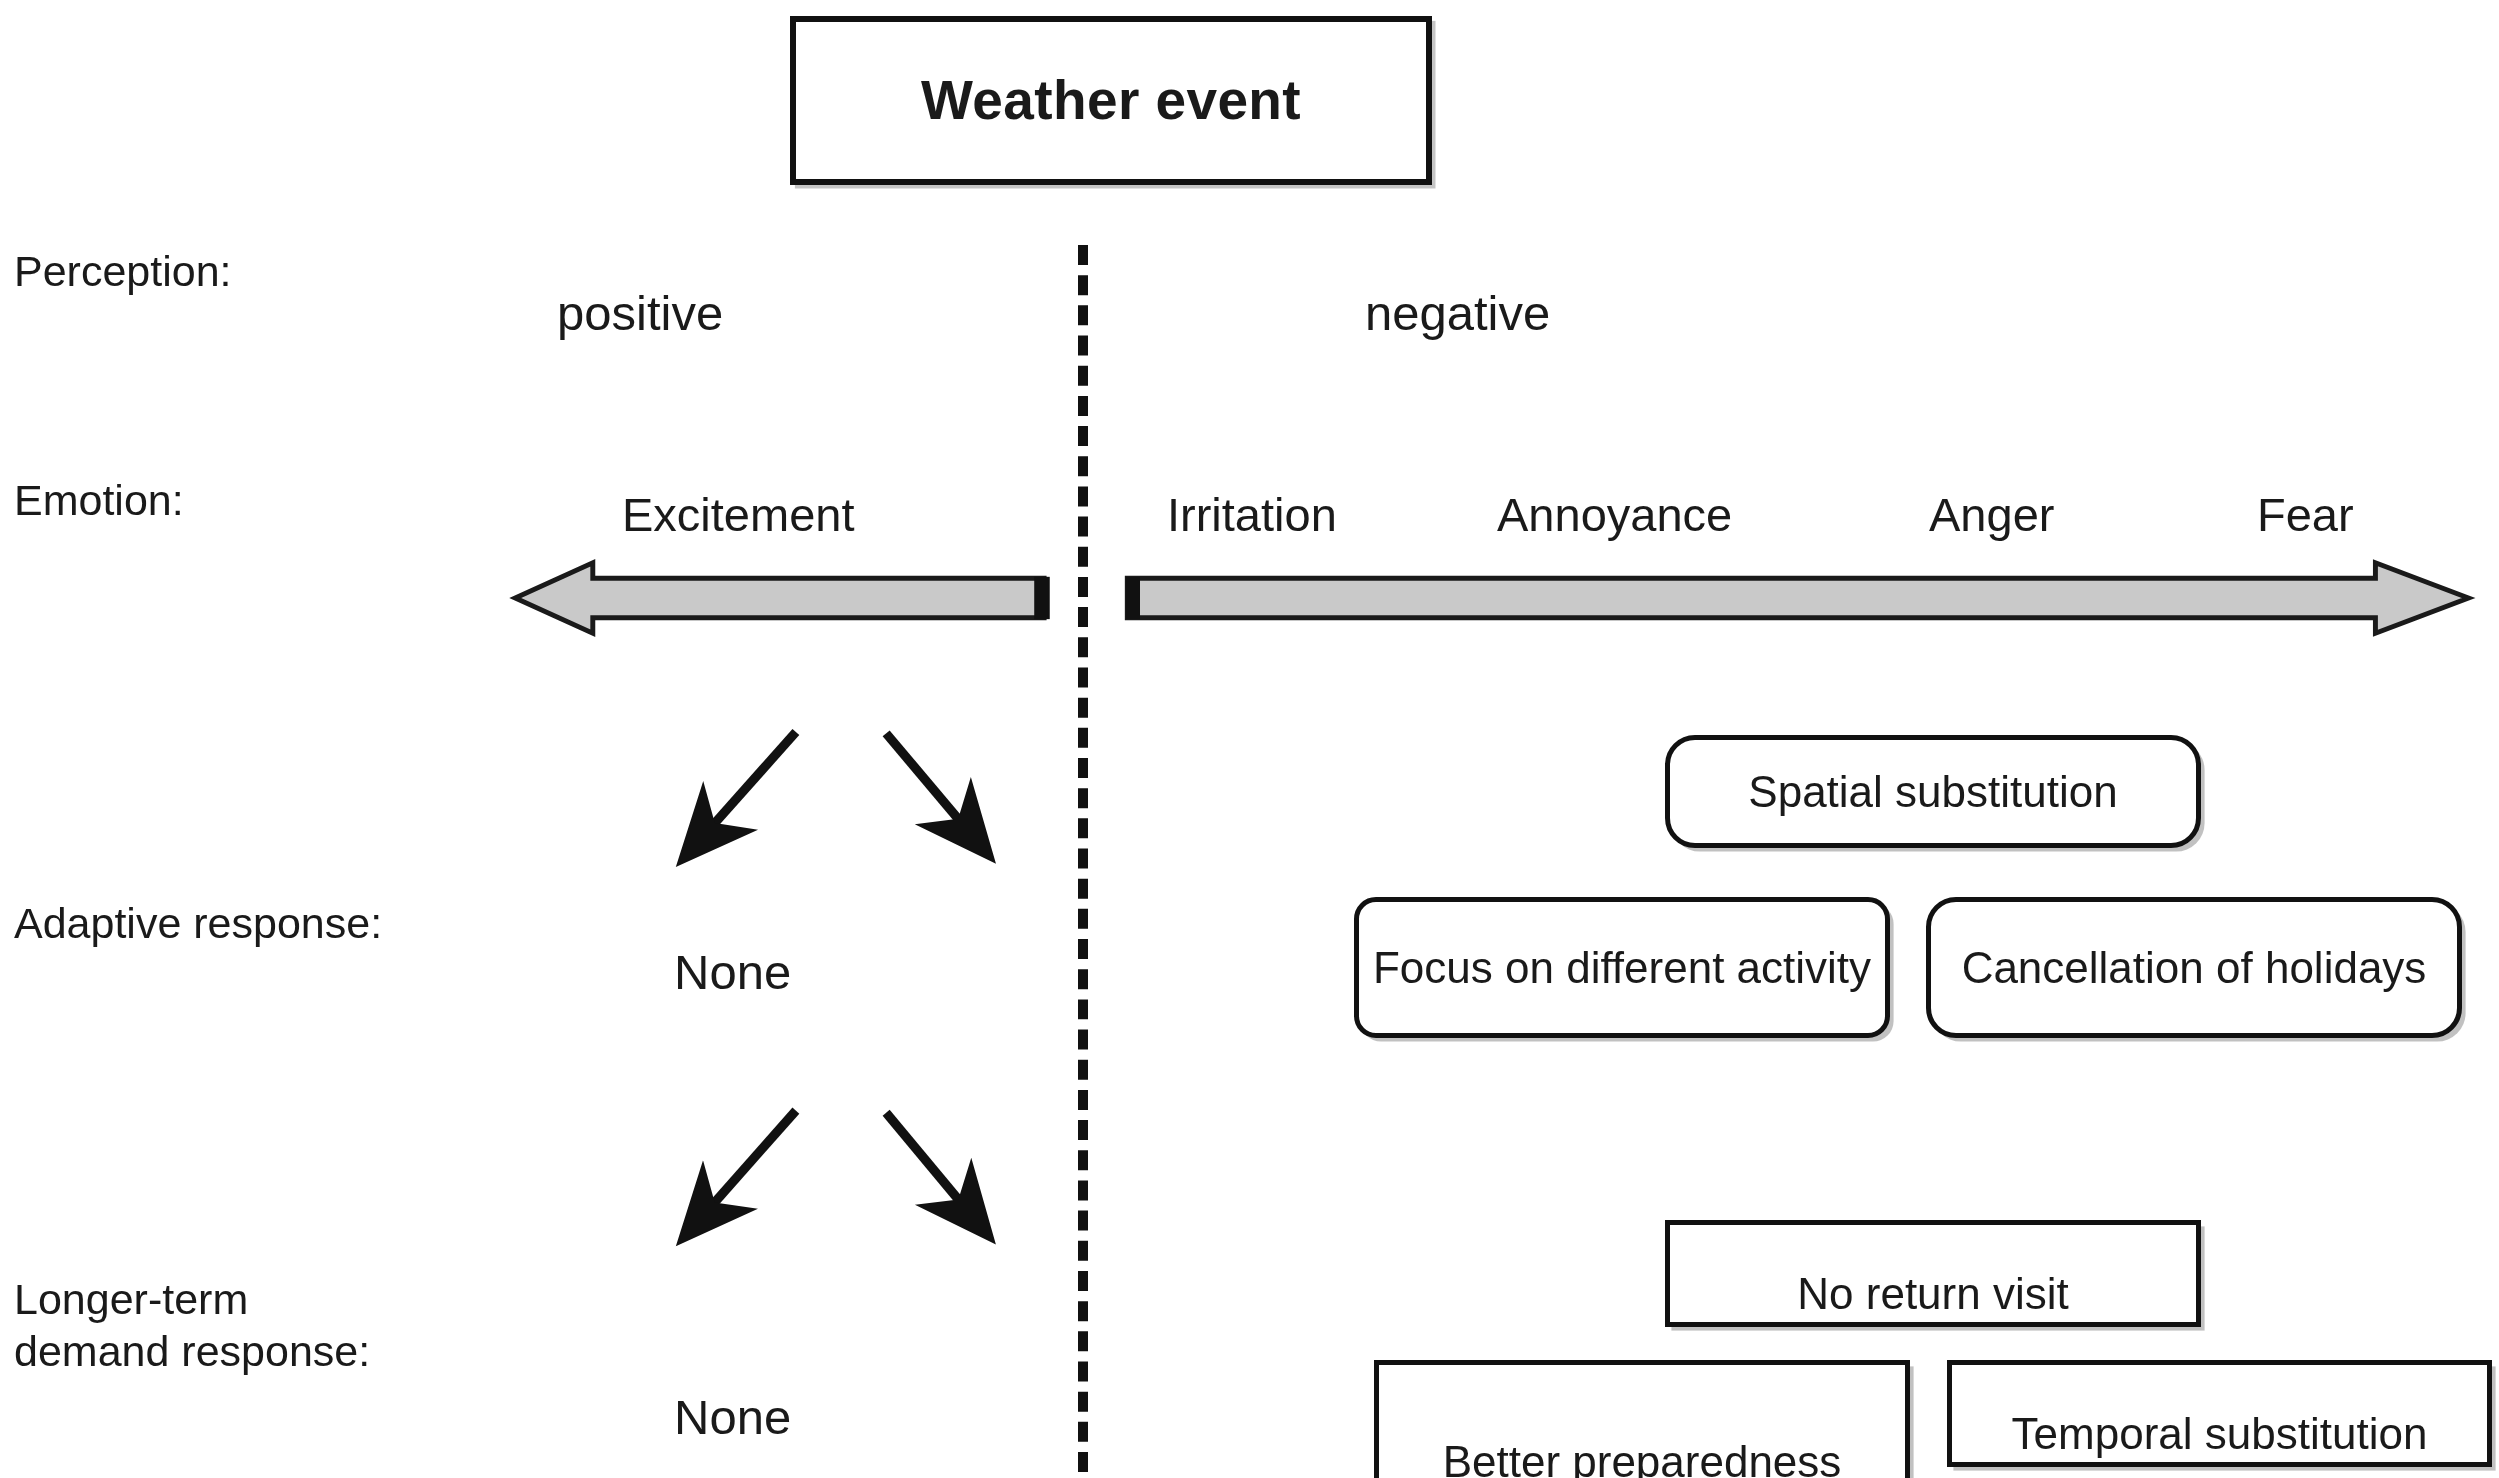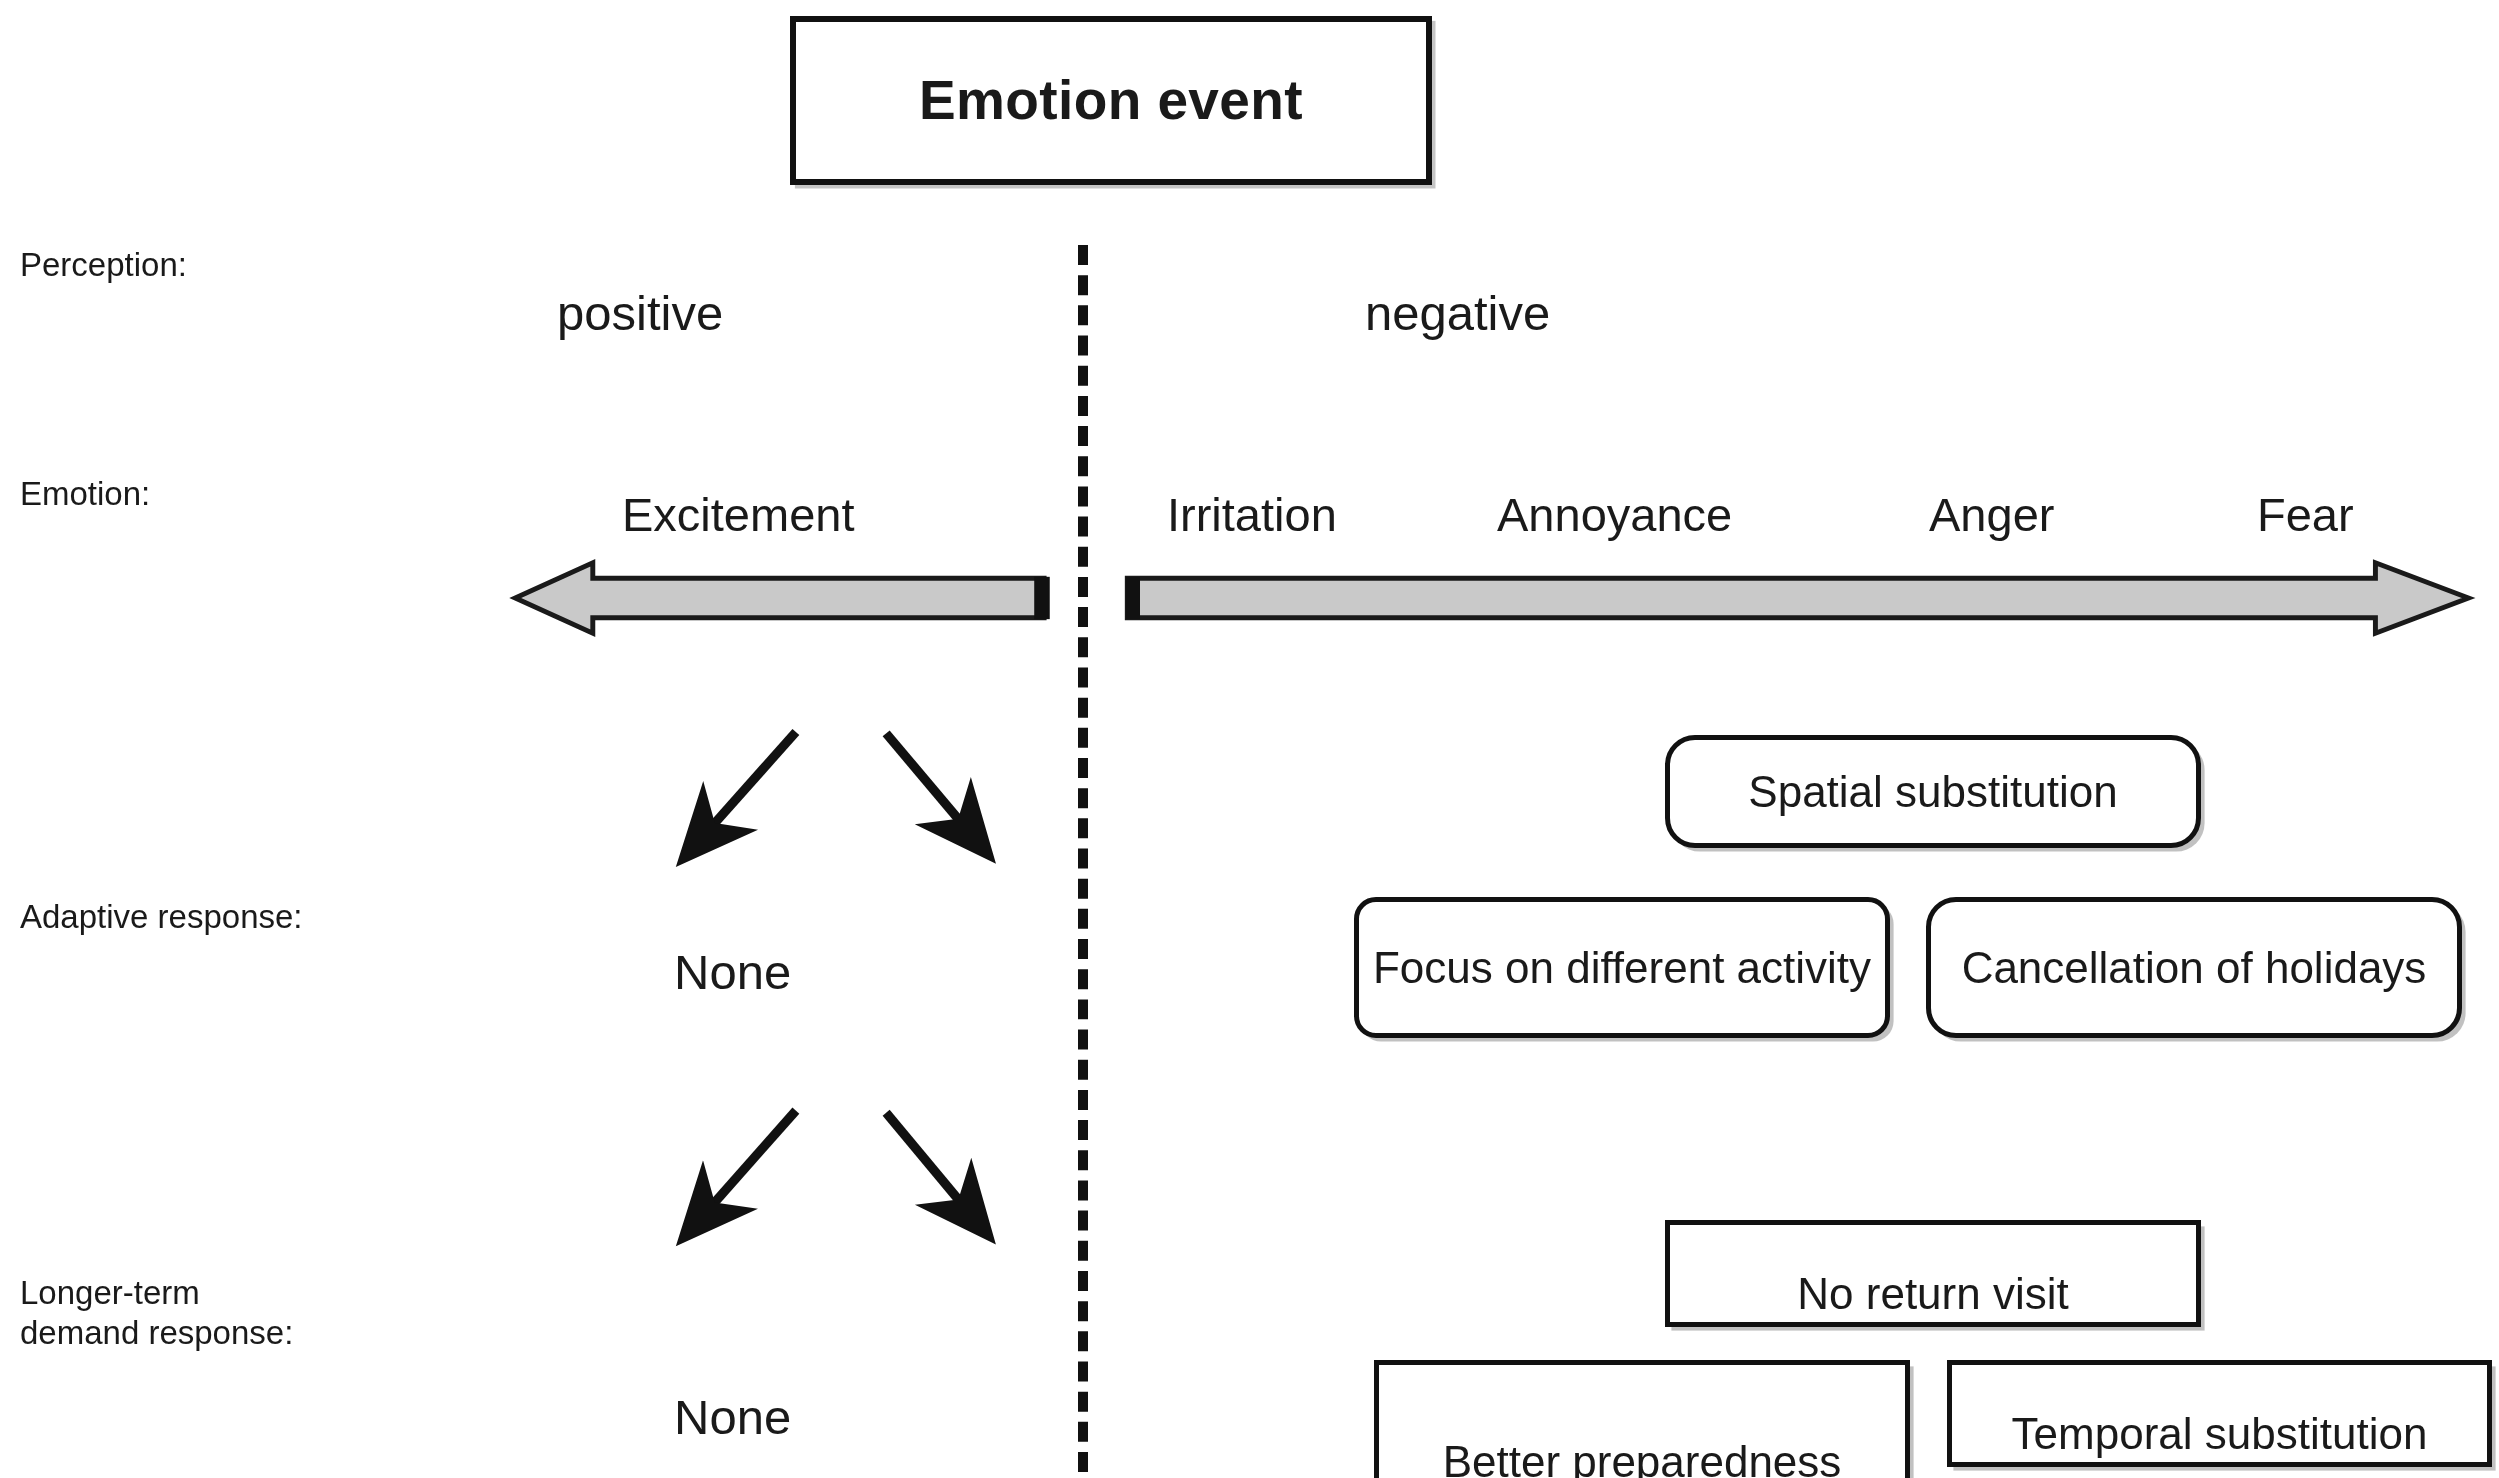--- a/index.html
+++ b/index.html
@@ -35,24 +35,24 @@
     box-shadow: 4.2px 4.2px 0 -0.7px rgba(90,90,90,0.35);
   }
   .weather-box span {
     font-size: 55px;
     font-weight: bold;
     letter-spacing: 0.4px;
   }
 
   
   .row-label {
-    font-size: 33px;
+    font-size: 43px;
     white-space: pre-line;
     line-height: 1.22;
-    left: 20px;
+    left: 14px;
   }
 
   
   .plain-text { font-size: 49px; white-space: nowrap; margin-top: 40px; }
 
   
   .divider {
     left: 1078px;
     top: 245px;
     width: 0px;
@@ -86,21 +86,21 @@
   .box.rounded { border-radius: 30px; }
   .box.sharp   { border-radius: 0; align-items: flex-end; }
   .box span { display: block; padding: 0 10px; }
 </style>
 </head>
 <body>
 
 <div id="canvas">
 
   <div class="abs weather-box">
-    <span>Emotion event</span>
+    <span>Weather event</span>
   </div>
 
   <div class="abs divider"></div>
 
   <div class="abs row-label" style="top:245px;">Perception:</div>
   <div class="abs plain-text" style="left:557px; top:245px;">positive</div>
   <div class="abs plain-text" style="left:1365px; top:245px;">negative</div>
 
   <div class="abs row-label" style="top:474px;text-align:center;">Emotion:</div>
 

